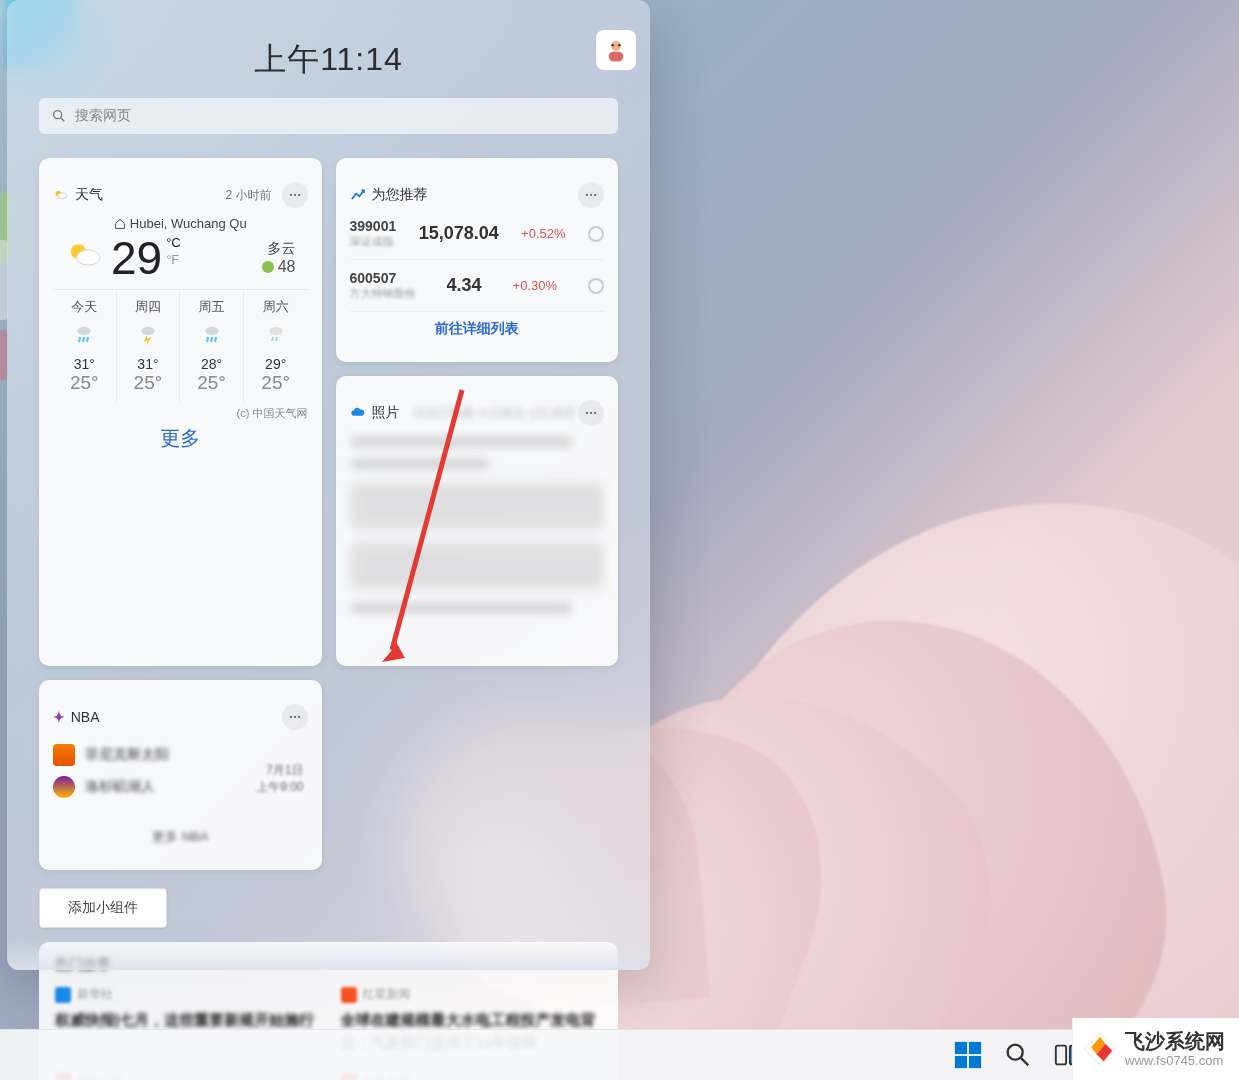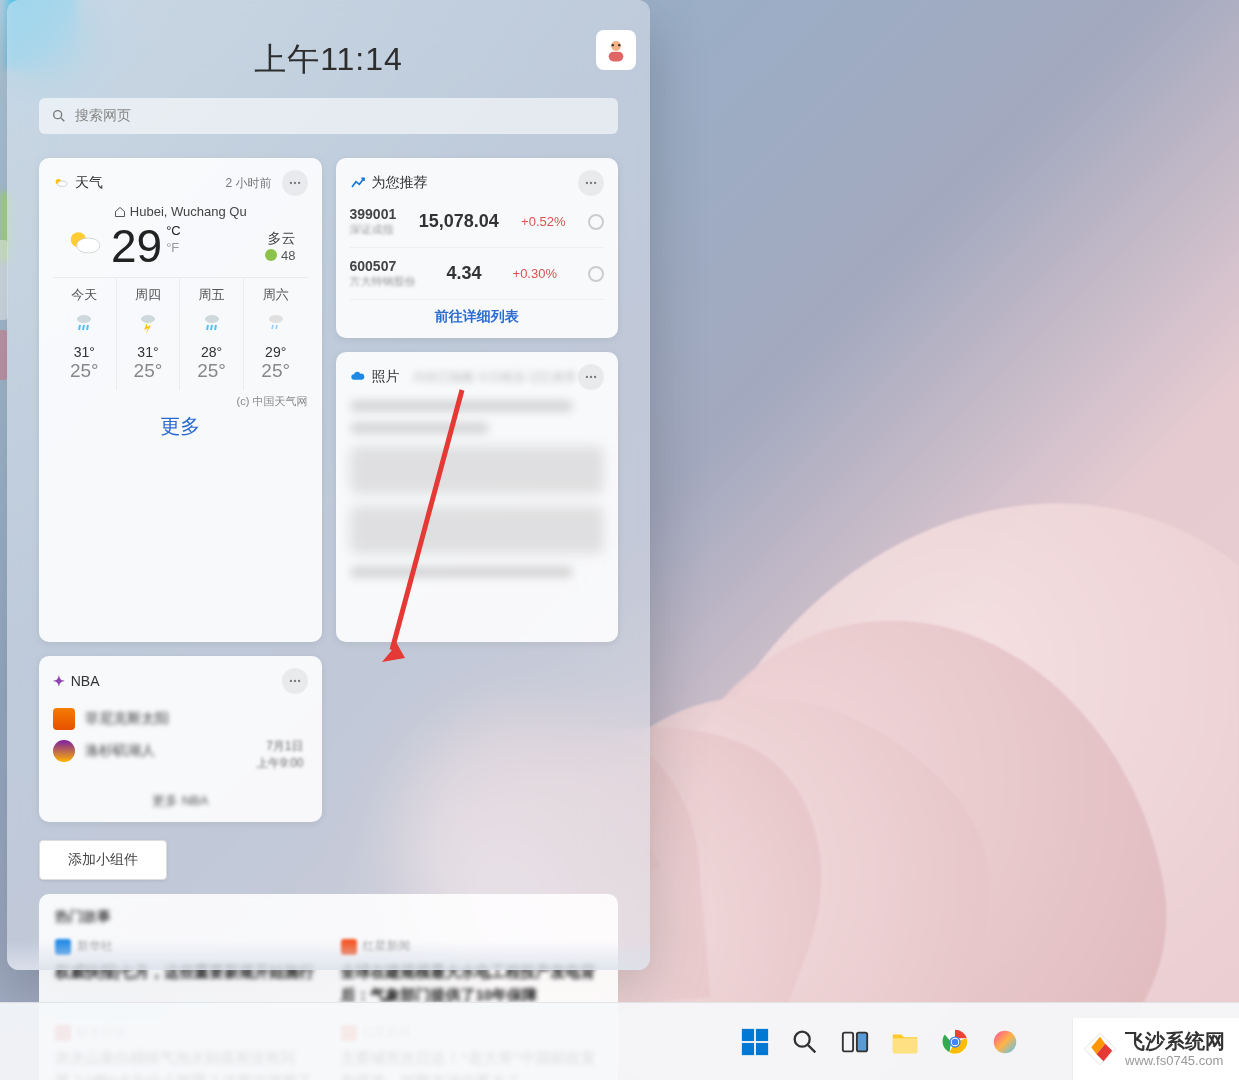--- a/index.html
+++ b/index.html
@@ -56,41 +56,41 @@
 
   .grid{
     display:grid;
     grid-template-columns: 1fr 1fr;
     gap:14px;
   }
   .card{
     background: rgba(255,255,255,.88);
     border-radius:10px;
     box-shadow: 0 2px 8px rgba(0,0,0,.08);
-    padding:12px 14px;
+    padding:24px 14px;
     position:relative;
   }
   .card-head{ display:flex; align-items:center; justify-content:space-between; font-size:14px; color:#333;}
   .card-head .left{ display:flex; align-items:center; gap:6px;}
   .card-head .icon{ width:16px; height:16px;}
   .more-btn{ width:26px; height:26px; border-radius:50%; background:rgba(0,0,0,.06); display:flex; align-items:center; justify-content:center; cursor:pointer;}
   .more-btn svg{ width:14px; height:14px;}
   .ts{ font-size:12px; color:#777; margin-right:6px;}
 
   
   .weather .loc{ text-align:left; font-size:13px; color:#444; margin-top:8px; display:flex; align-items:center; justify-content:center; gap:4px;}
   .weather .main{ display:flex; align-items:center; justify-content:space-between; padding:4px 12px 8px; }
   .weather .tempwrap{ display:flex; align-items:flex-start;}
   .weather .wicon{ width:40px; height:40px; margin-right:6px;}
   .weather .temp{ font-size:46px; font-weight:300; color:#222; line-height:1;}
   .weather .unit{ font-size:13px; margin-left:4px; color:#333; display:flex; flex-direction:column; line-height:1.3;}
   .weather .unit .c{ color:#222;}
   .weather .unit .f{ color:#999;}
   .weather .cond{ text-align:right; font-size:14px; color:#444;}
-  .weather .cond .aqi{ font-size:13px; color:#555; display:flex; align-items:center; gap:4px; justify-content:flex-end;}
+  .weather .cond .aqi{ font-size:16px; color:#555; display:flex; align-items:center; gap:4px; justify-content:flex-end;}
   .weather .aqi-dot{ width:12px; height:12px; border-radius:50%; background:#8bc34a; display:inline-block;}
 
   .forecast{ display:grid; grid-template-columns:repeat(4,1fr); border-top:1px solid rgba(0,0,0,.06);}
   .forecast .day{ text-align:center; padding:8px 0; border-right:1px solid rgba(0,0,0,.05);}
   .forecast .day:last-child{ border-right:none;}
   .forecast .d{ font-size:13px; color:#555;}
   .forecast .fi{ width:24px; height:24px; margin:6px auto;}
   .forecast .hi{ font-size:14px; color:#333;}
   .forecast .lo{ font-size:19px; color:#888;}
   .weather .src{ text-align:right; font-size:11px; color:#888; margin-top:4px;}
@@ -167,26 +167,26 @@
     content:"";
     position:absolute; left:0; right:0; bottom:0; height:30px;
     background: linear-gradient(to bottom, transparent, rgba(220,225,235,.9));
     border-radius:0 0 12px 12px;
     pointer-events:none;
   }
 
   
   .taskbar{
     position:absolute; left:0; right:0; bottom:0;
-    height:78px;
+    height:51px;
     background: rgba(245,247,250,.92);
     border-top:1px solid rgba(0,0,0,.08);
     display:flex;
     align-items:center;
-    justify-content:center;
+    justify-content:flex-end;
     gap:8px;
   }
   .tb-center{ display:flex; gap:8px; margin-left:520px;}
   .tb-btn{ width:42px; height:42px; border-radius:6px; display:flex; align-items:center; justify-content:center; cursor:pointer;}
   .tb-btn svg, .tb-btn .i{ width:30px; height:30px;}
 
   
   .watermark{
     position:absolute;
     right:0; bottom:0;

